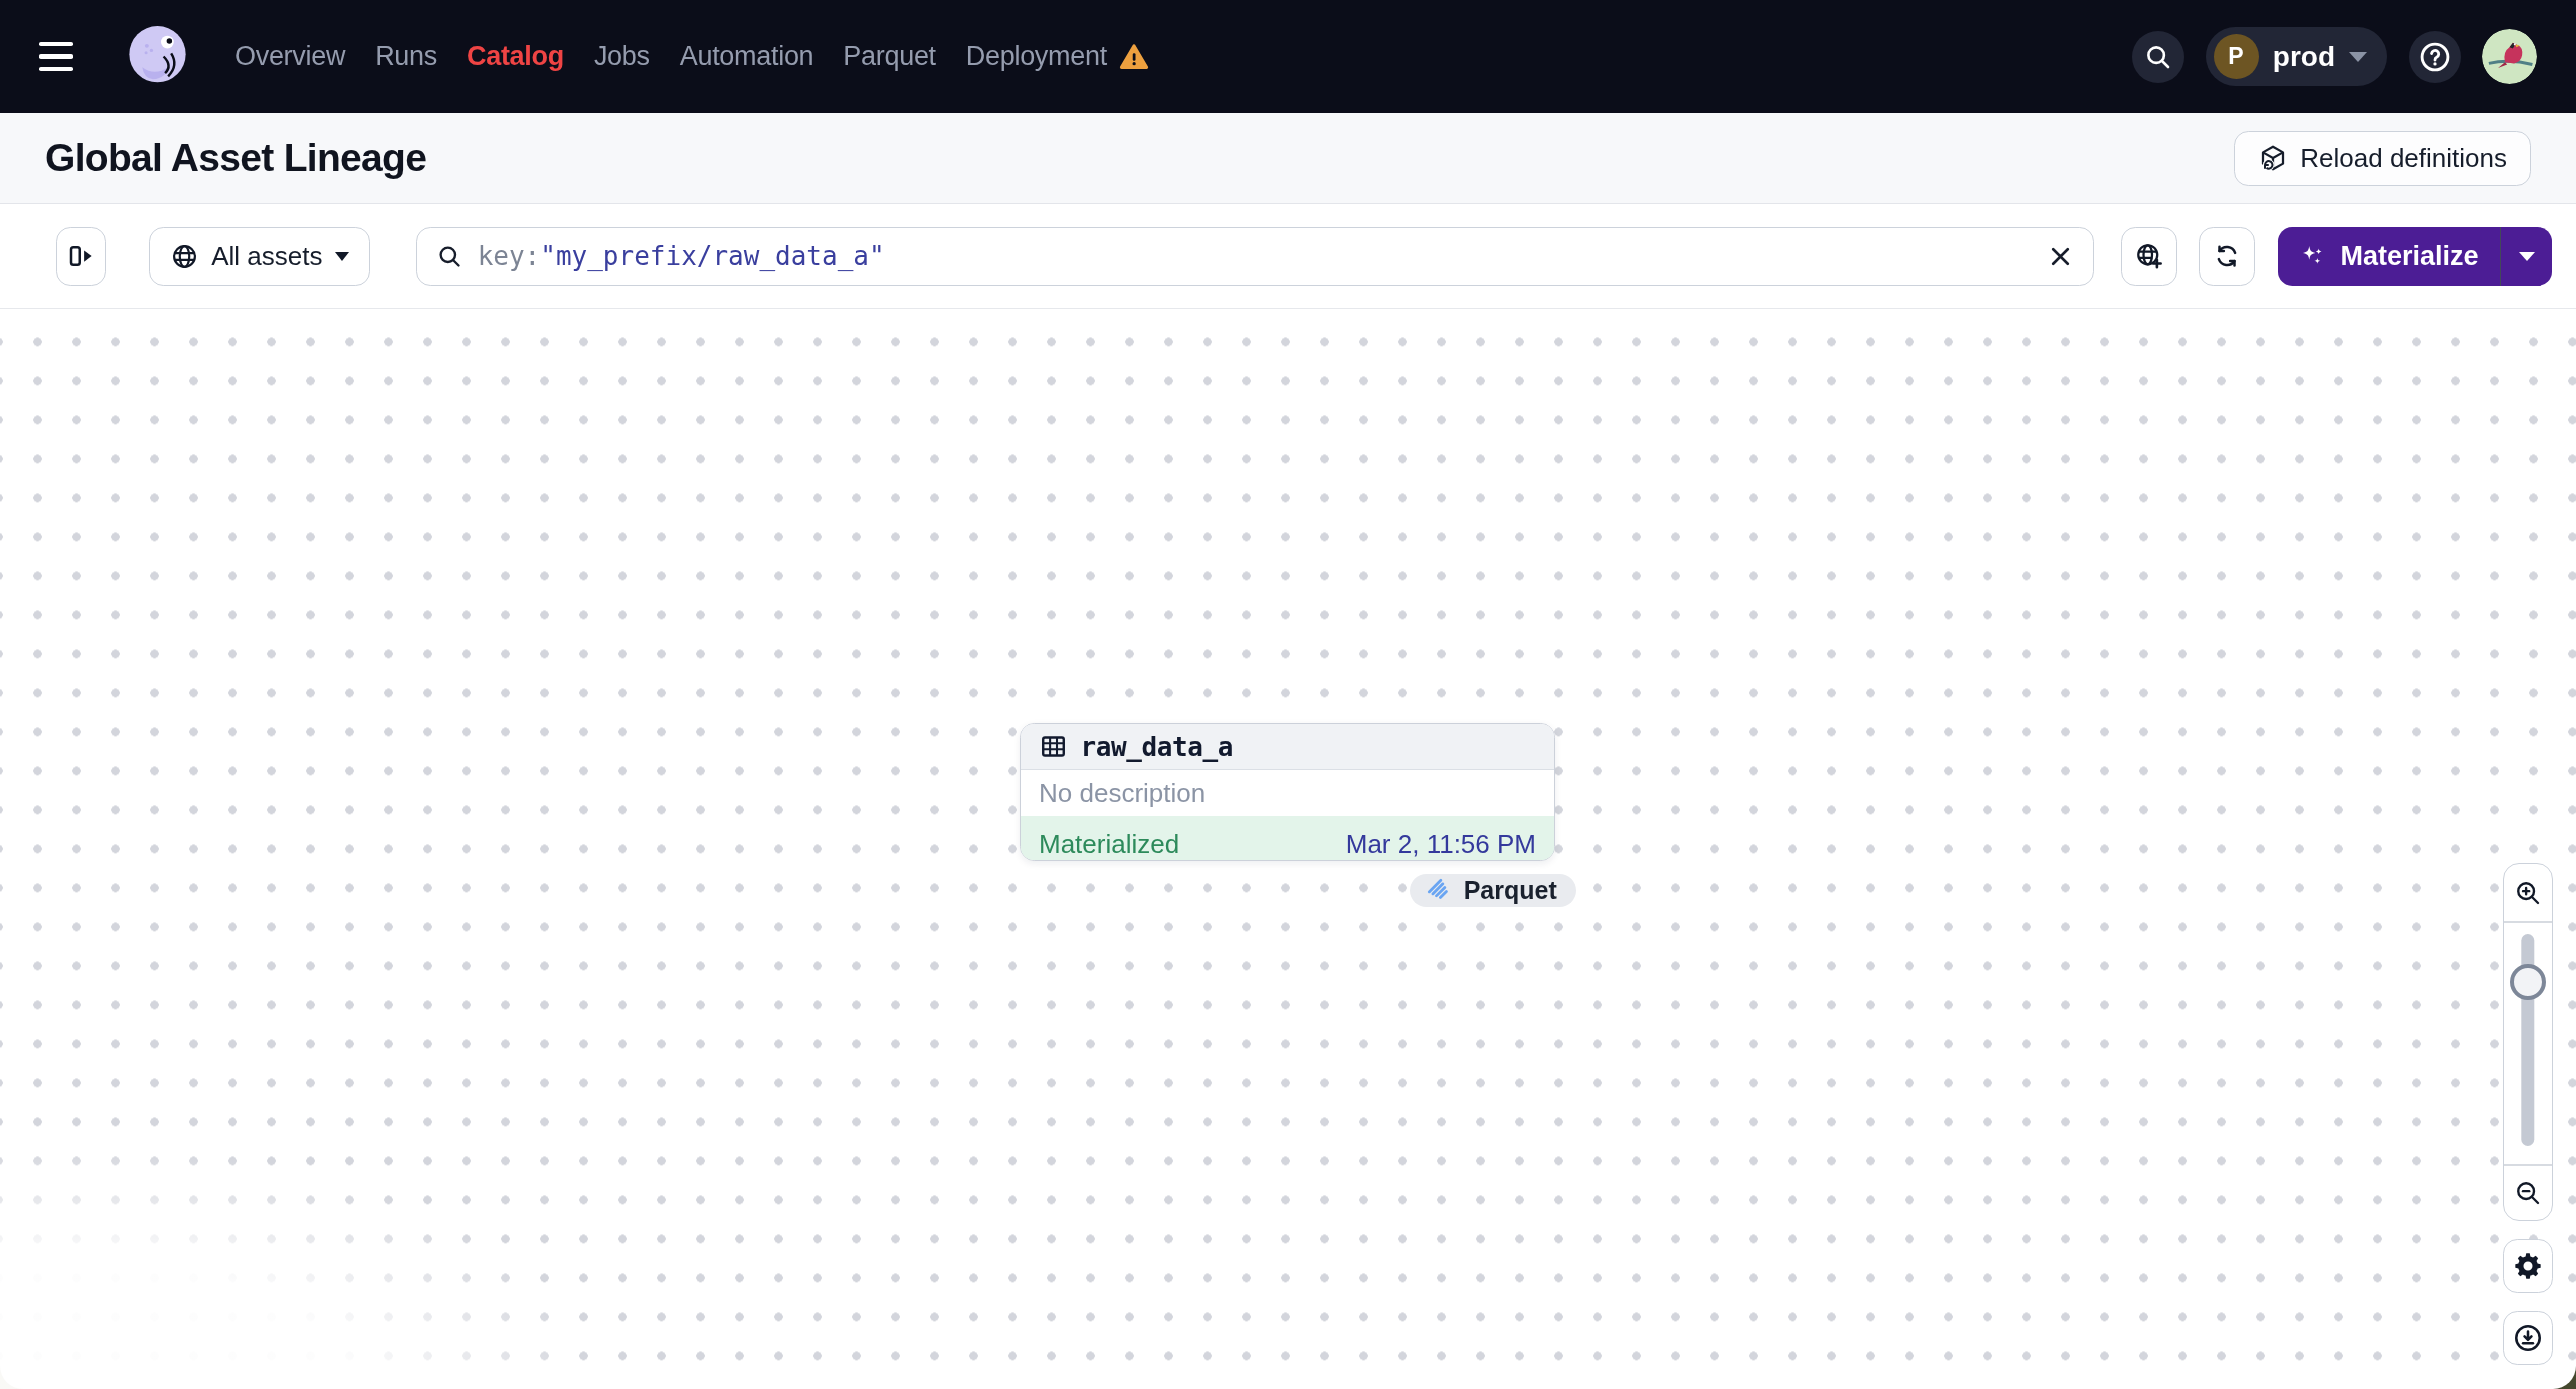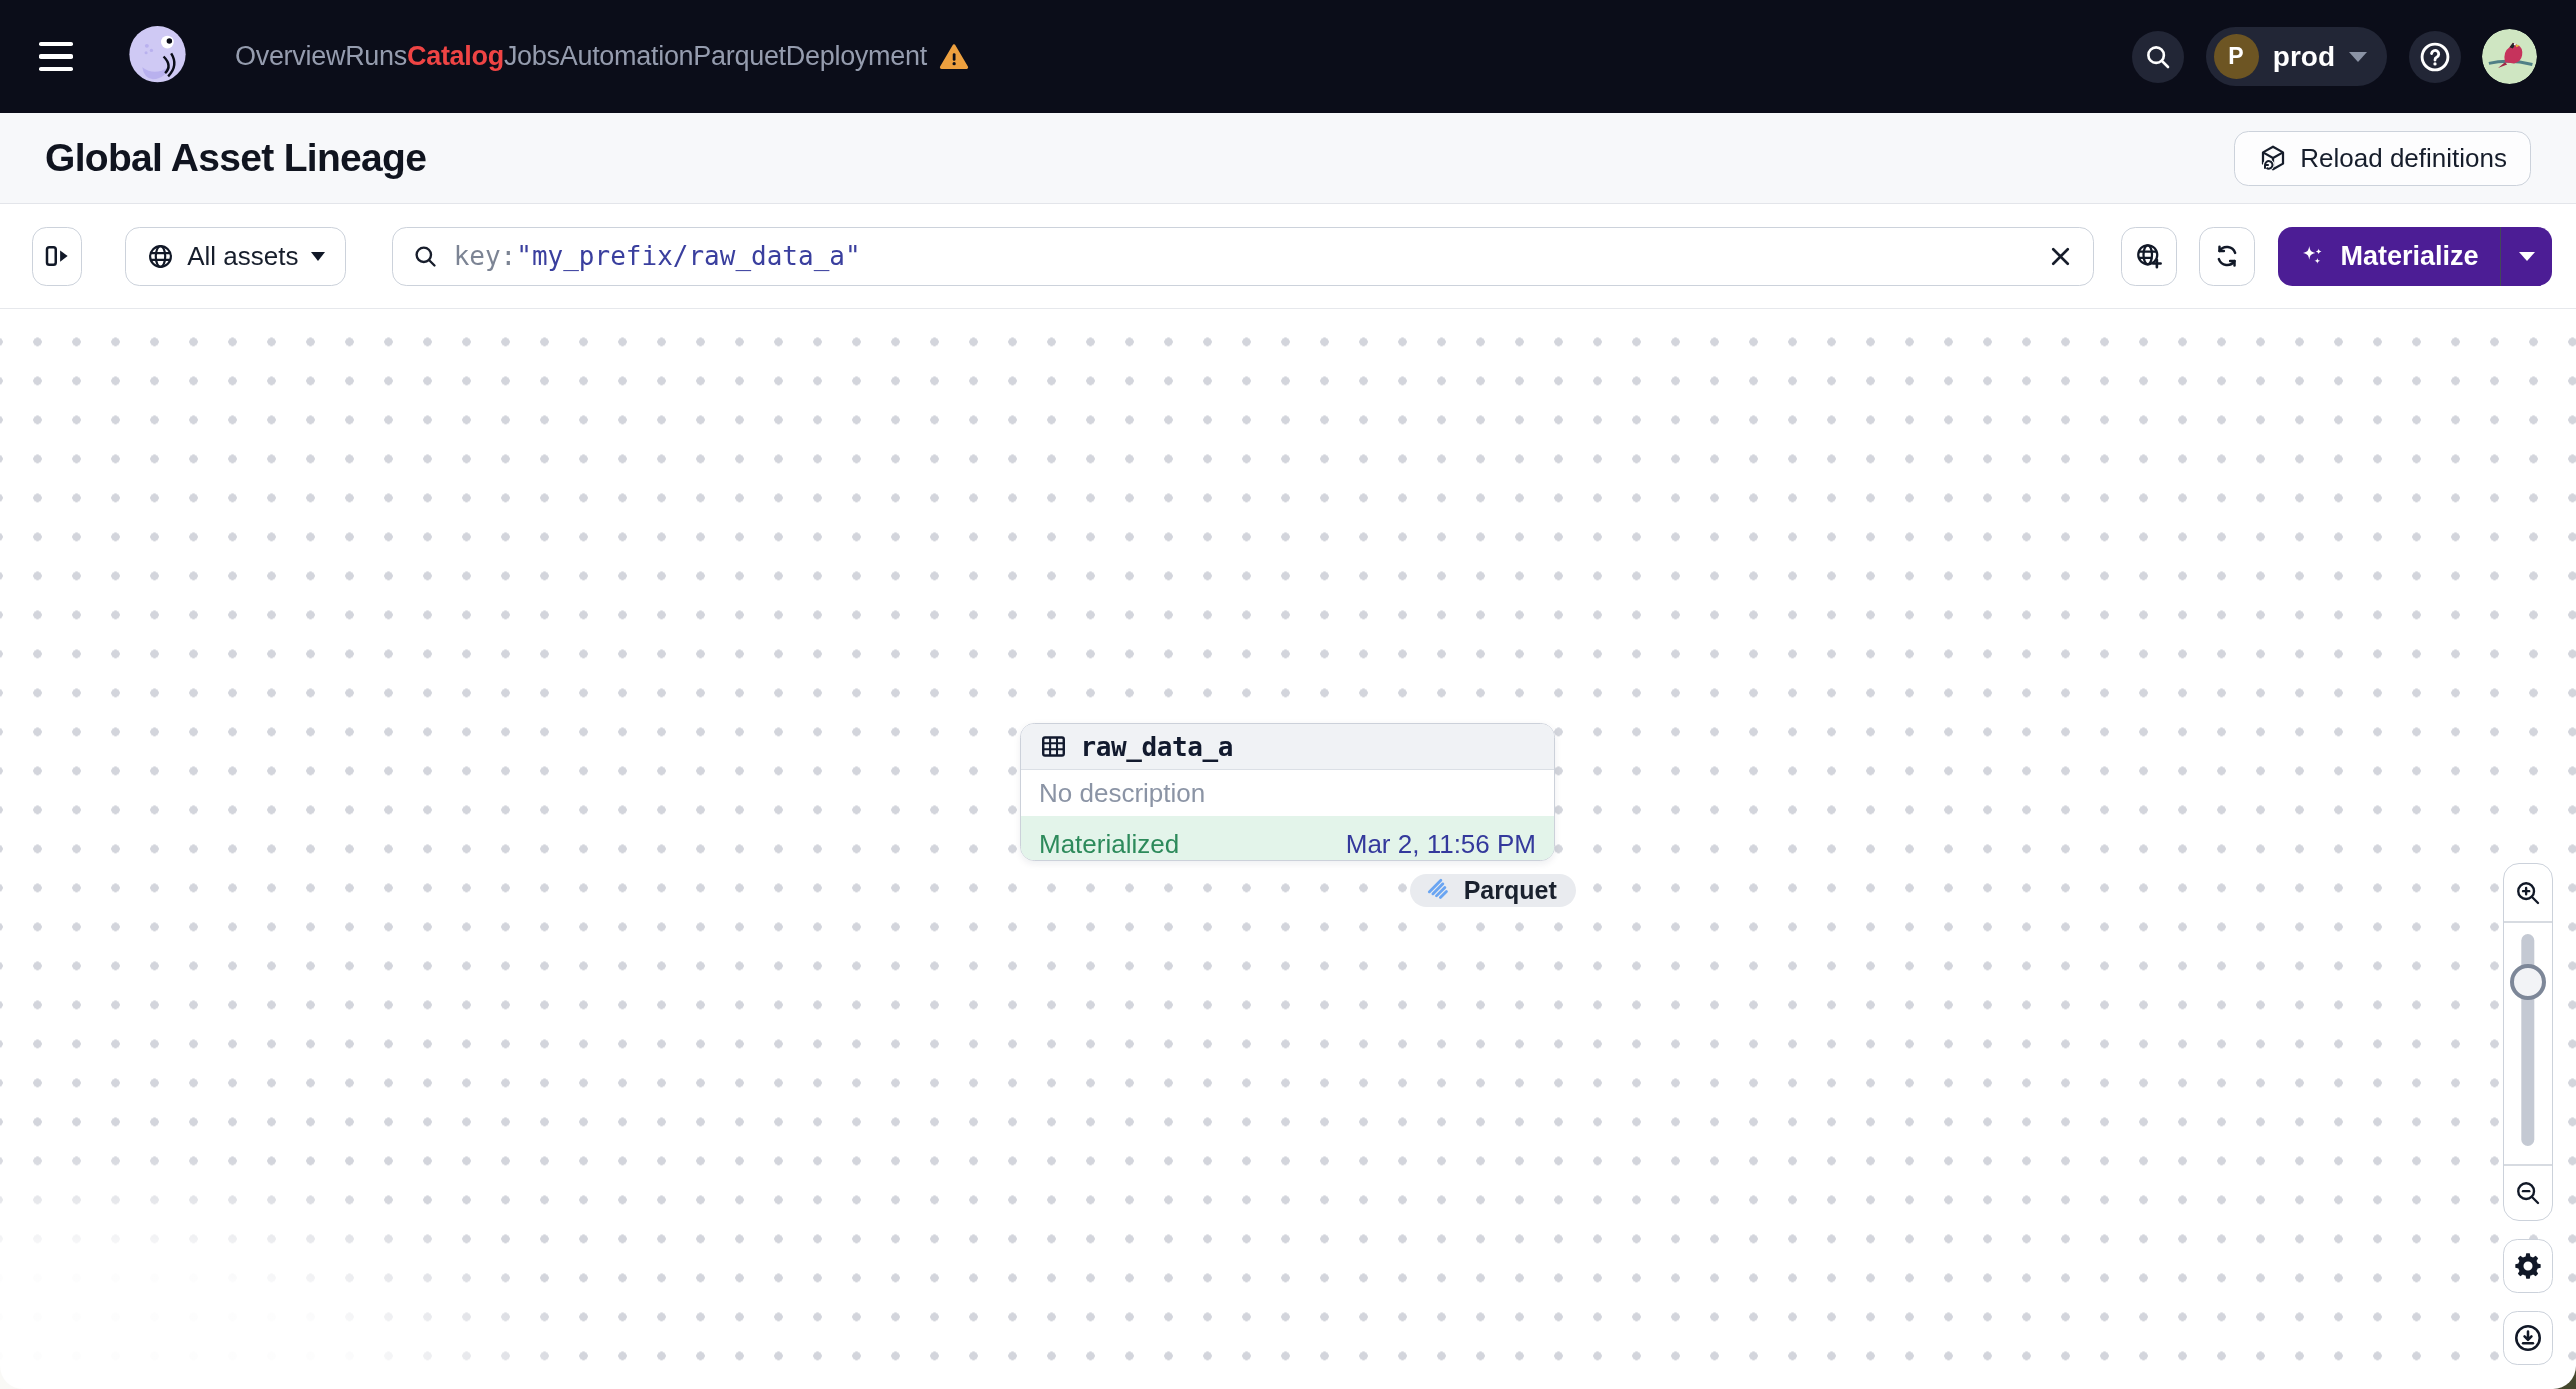--- a/index.html
+++ b/index.html
@@ -4,39 +4,39 @@
 <style>
   * { margin:0; padding:0; box-sizing:border-box; }
   html,body { width:2576px; height:1389px; overflow:hidden; background:#fff;
               font-family:"Liberation Sans", sans-serif; }
 
   
   .topnav { height:113px; background:#0b0d19; display:flex; align-items:center; padding:0 39px 0 39px; }
   .hamburger { width:57px; height:57px; display:flex; flex-direction:column; justify-content:center; gap:8px; cursor:pointer; background:none; border:none; }
   .hamburger span { display:block; width:34px; height:4.5px; background:#fff; border-radius:1.8px; }
   .logo { width:73px; height:73px; margin-left:25px; flex:none; }
-  .navlinks { display:flex; align-items:center; margin-left:41px; }
+  .navlinks { display:flex; align-items:center; gap:30px; margin-left:41px; }
   .navlink { font-size:27px; color:#959cae; text-decoration:none; display:flex; align-items:center; gap:10.7px; cursor:pointer; letter-spacing:-0.3px; }
   .navlink.active { color:#ef4444; font-weight:700; }
   .warn-icon { width:32px; height:30px; display:inline-block; }
   .nav-right { margin-left:auto; display:flex; align-items:center; gap:21.5px; }
   .icon-circle-btn { width:52px; height:52px; border-radius:50%; background:#222636; border:none; display:flex; align-items:center; justify-content:center; cursor:pointer; }
   .prod-pill { height:59px; background:#222636; border-radius:30px; display:flex; align-items:center; gap:14.3px; padding:0 19.7px 0 8px; cursor:pointer; border:none; }
   .prod-avatar { width:45px; height:45px; border-radius:50%; background:#6d5523; color:#fff; font-size:23px; font-weight:700; display:flex; align-items:center; justify-content:center; }
   .prod-label { color:#fff; font-size:28px; font-weight:700; }
   .caret-down { width:0; height:0; border-left:9px solid transparent; border-right:9px solid transparent; border-top:10.7px solid #8b93a5; }
   .user-avatar { width:55px; height:55px; border-radius:50%; overflow:hidden; flex:none; cursor:pointer; }
 
   
   .pageheader { height:91px; background:#f7f8fa; border-bottom:1.8px solid #e3e5ea; display:flex; align-items:center; justify-content:space-between; padding:0 45px; }
   .page-title { font-size:39px; font-weight:700; color:#10141f; letter-spacing:-0.7px; }
   .reload-btn { height:55px; background:#fdfdfe; border:1.8px solid #ccd2db; border-radius:14.3px; display:flex; align-items:center; gap:12.5px; padding:0 23px; font-size:26px; color:#161d2b; cursor:pointer; font-family:inherit; }
 
   
-  .toolbar { height:105px; background:#fff; border-bottom:1.8px solid #e6e8ec; display:flex; align-items:center; padding:0 24px 0 32px; }
+  .toolbar { height:105px; background:#fff; border-bottom:1.8px solid #e6e8ec; display:flex; align-items:center; padding:0 24px 0 56px; }
   .tb-btn { height:59px; background:#fff; border:1.8px solid #ccd2db; border-radius:14.3px; display:flex; align-items:center; justify-content:center; cursor:pointer; font-family:inherit; }
   .btn-toggle { width:50px; margin-right:43px; }
   .btn-scope { padding:0 19.7px; gap:12.5px; font-size:26px; color:#161d2b; margin-right:46px; }
   .searchbox { flex:1; height:59px; border:1.8px solid #ccd2db; border-radius:14.3px; display:flex; align-items:center; padding:0 18px 0 19.7px; margin-right:27px; cursor:text; }
   .search-text { font-family:"DejaVu Sans Mono", monospace; font-size:26px; margin-left:14.3px; flex:1; white-space:pre; }
   .search-prefix { color:#7c8494; }
   .search-value { color:#3a3f9e; }
   .btn-sq { width:56px; margin-right:22.3px; }
   .btn-sq2 { width:56px; margin-right:23px; }
   .materialize { height:59px; background:#4c1d95; border-radius:14.3px; display:flex; align-items:stretch; overflow:hidden; cursor:pointer; }

